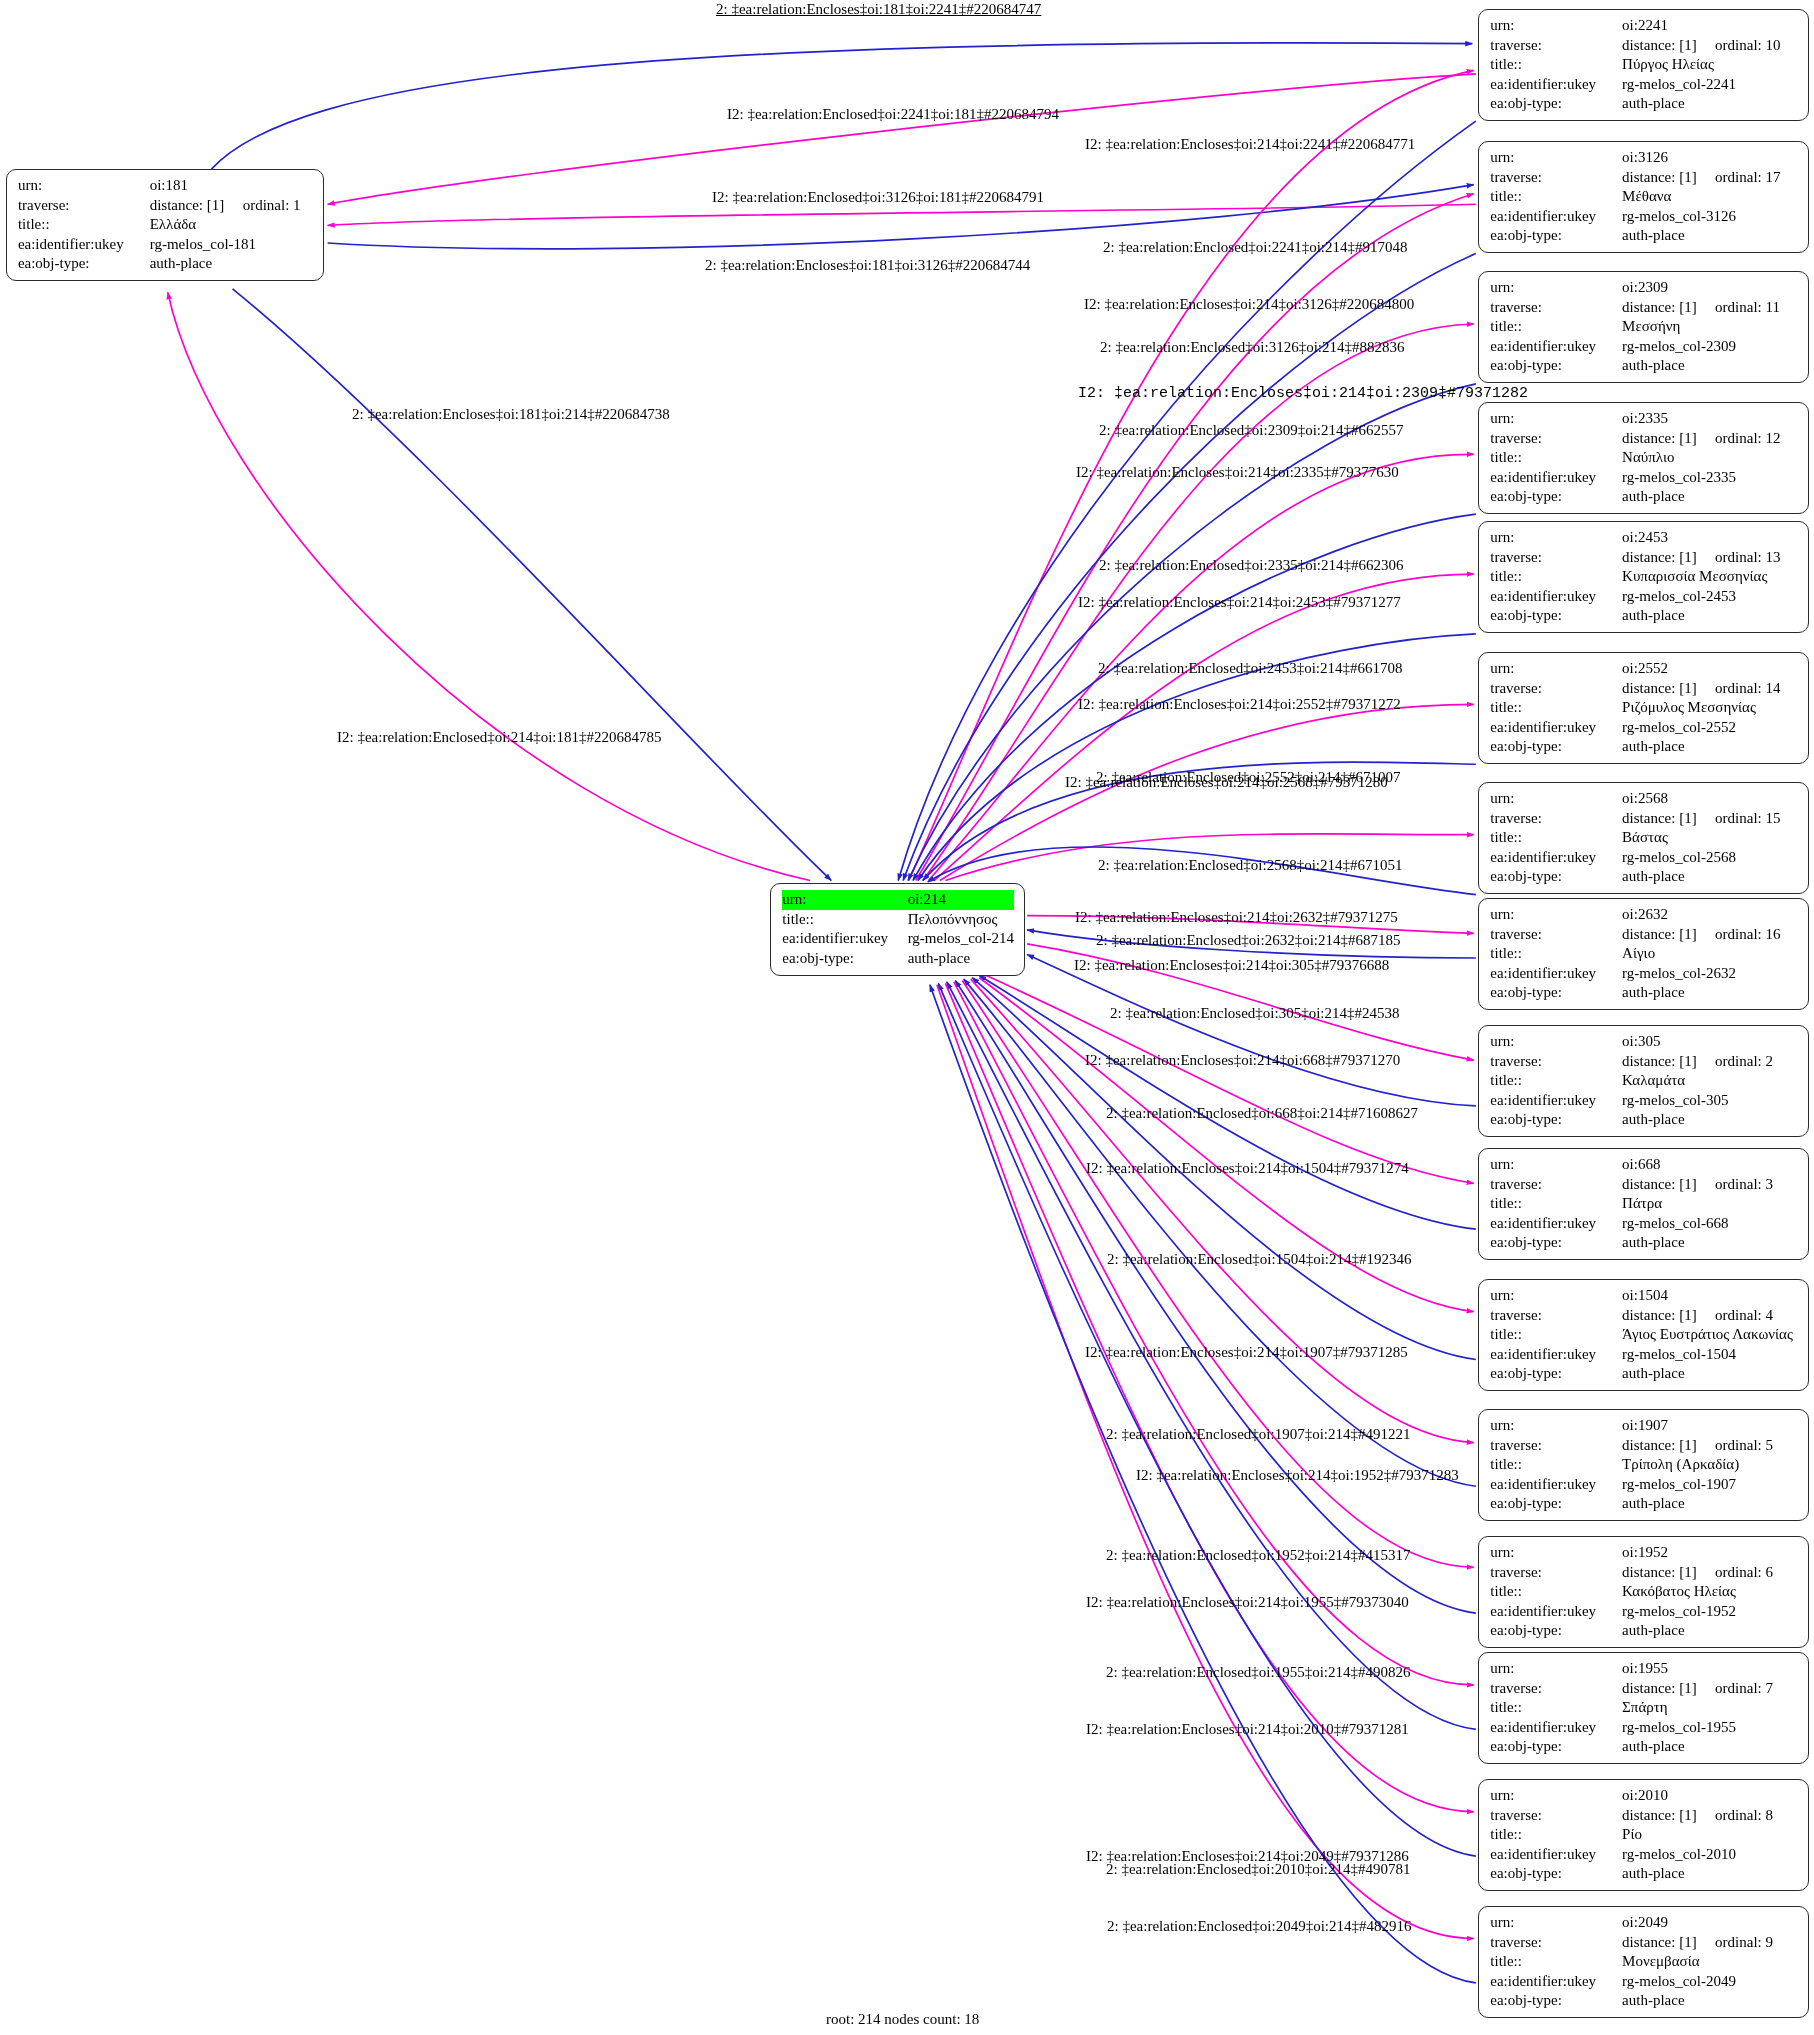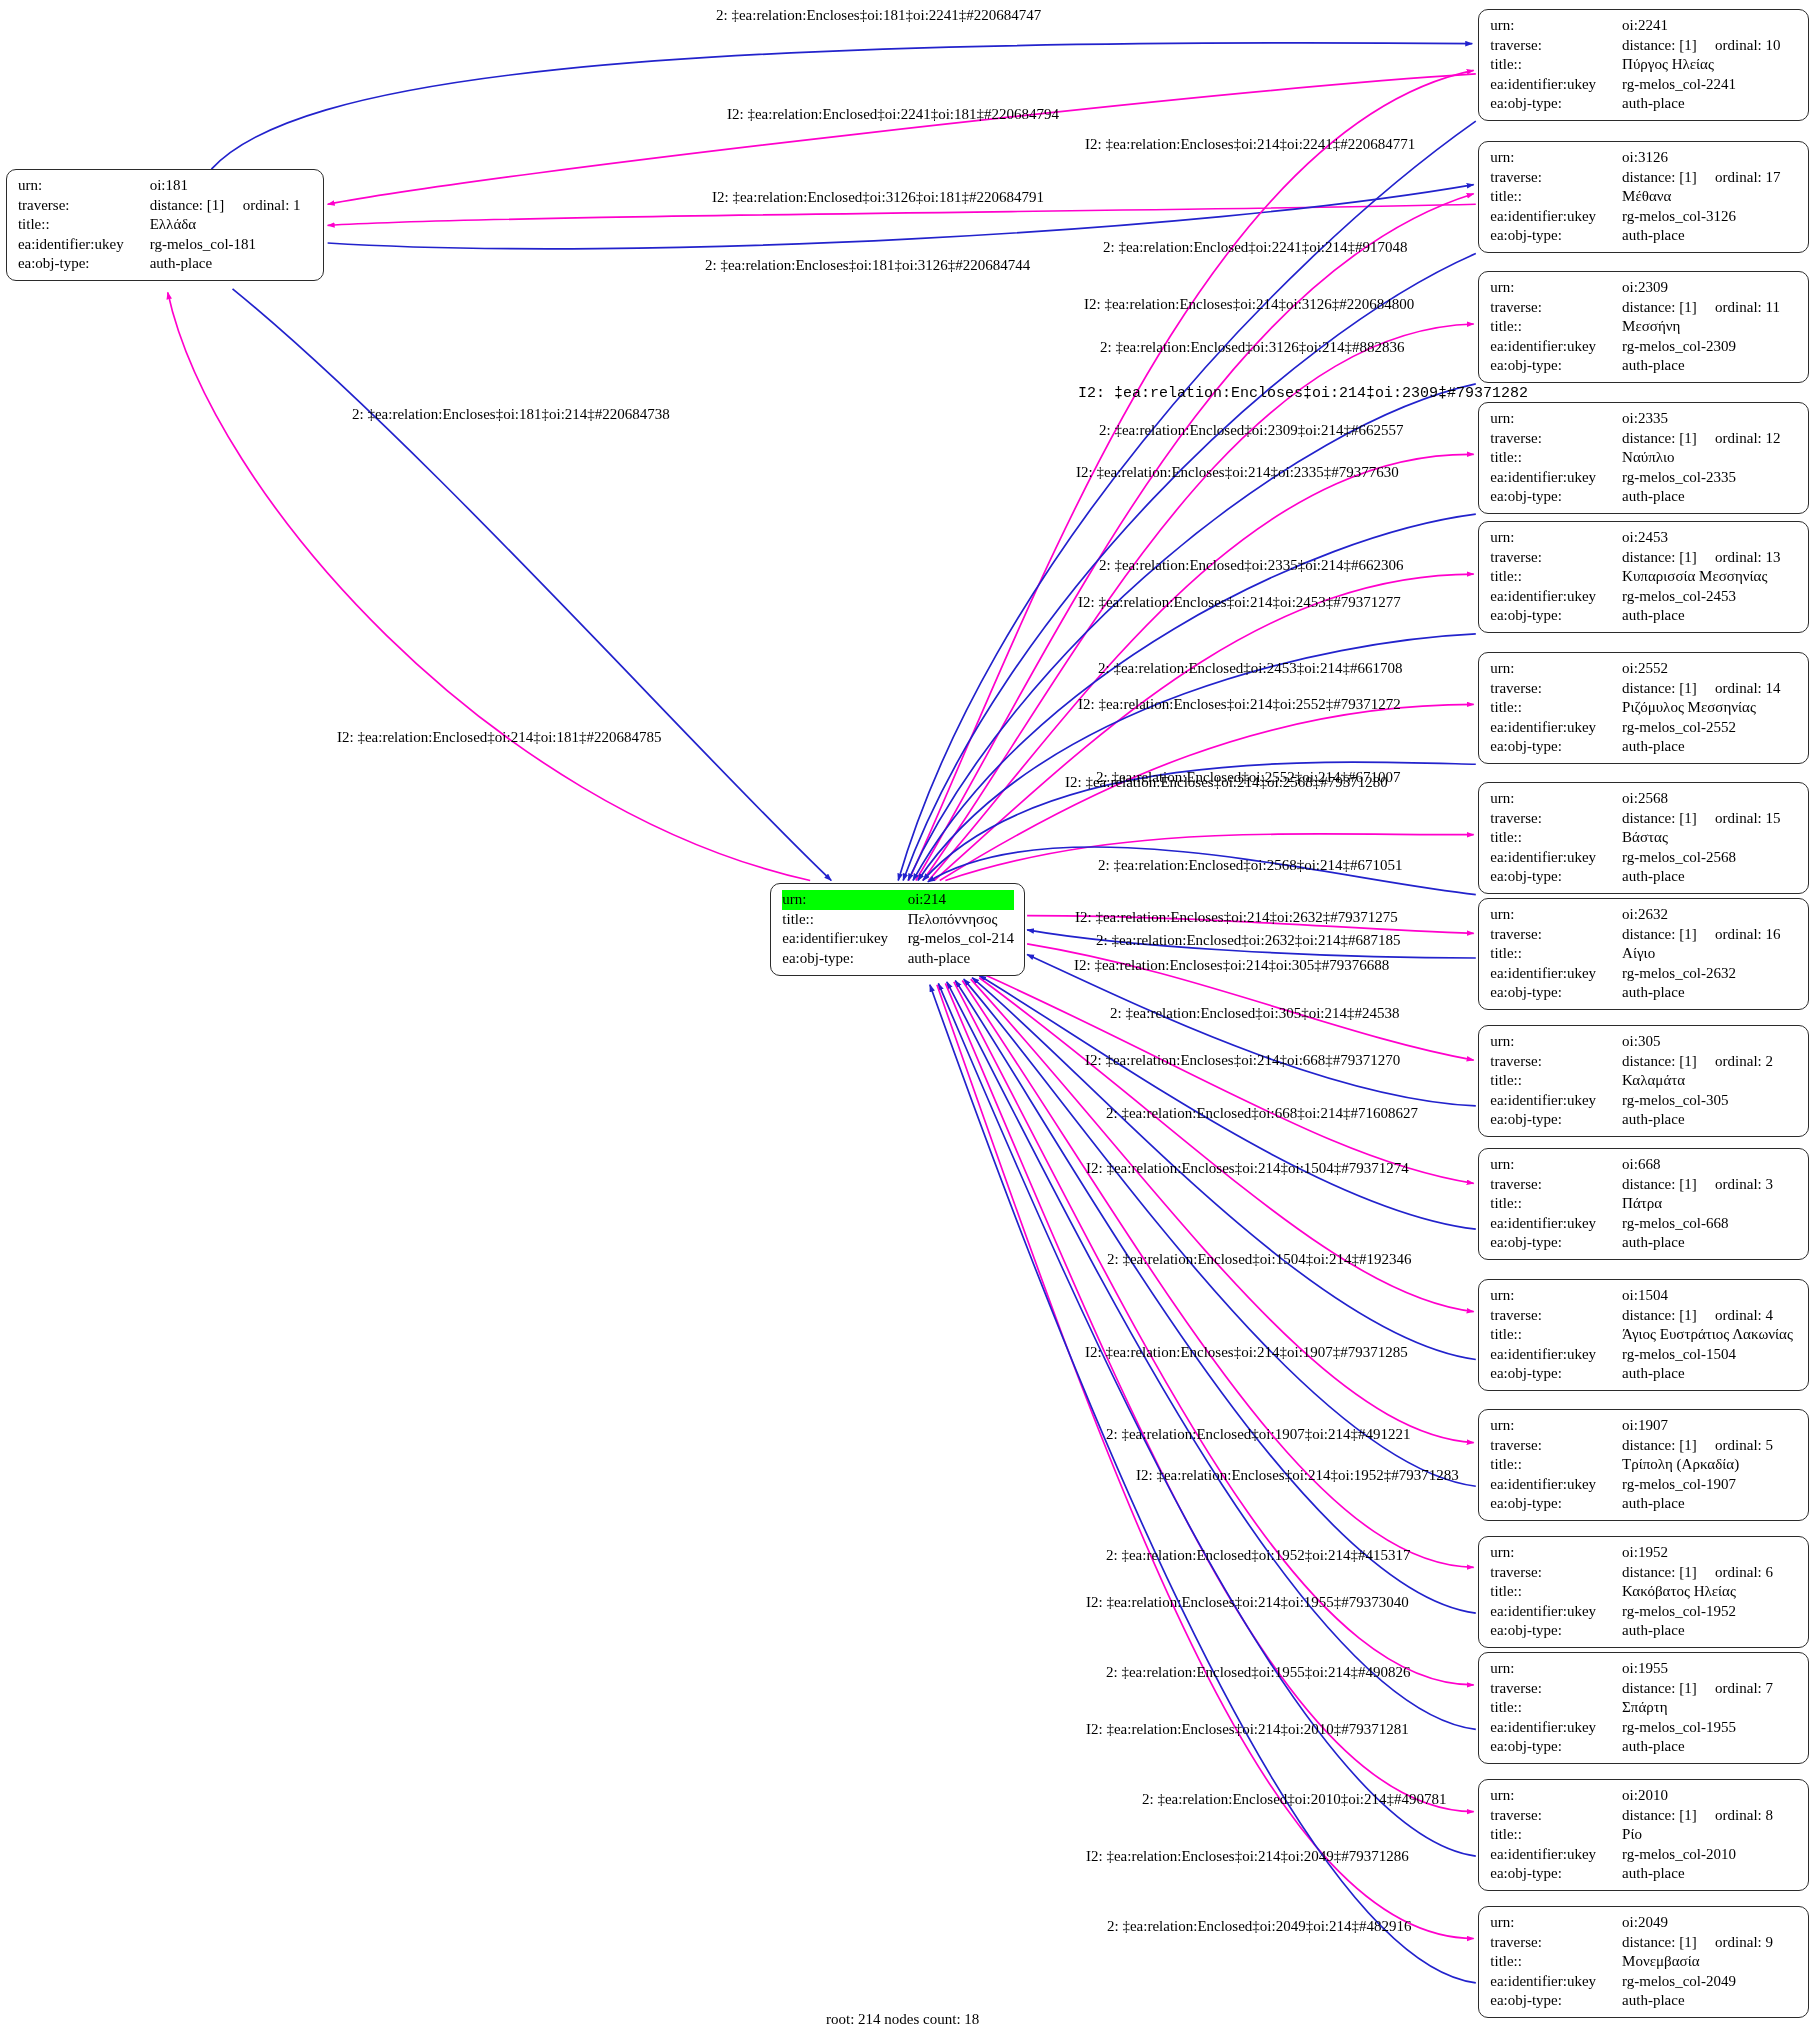--- a/index.html
+++ b/index.html
@@ -589,21 +589,21 @@
             </tr>
             <tr>
               <td class="k">ea:obj-type:</td>
               <td class="v">auth-place</td>
             </tr>
           </tbody>
         </table>
       </div>
     </div>
   <div id="labels">
-      <div class="elabel" style="left: 716px; top: 8px;">2: ‡ea:relation:Encloses‡oi:181‡oi:2241‡#220684747</div>
+      <div class="elabel" style="left: 716px; top: 2px; text-decoration: underline;">2: ‡ea:relation:Encloses‡oi:181‡oi:2241‡#220684747</div>
       <div class="elabel" style="left: 727px; top: 107px;">I2: ‡ea:relation:Enclosed‡oi:2241‡oi:181‡#220684794</div>
       <div class="elabel" style="left: 1085px; top: 137px;">I2: ‡ea:relation:Encloses‡oi:214‡oi:2241‡#220684771</div>
       <div class="elabel" style="left: 712px; top: 190px;">I2: ‡ea:relation:Enclosed‡oi:3126‡oi:181‡#220684791</div>
       <div class="elabel" style="left: 705px; top: 258px;">2: ‡ea:relation:Encloses‡oi:181‡oi:3126‡#220684744</div>
       <div class="elabel" style="left: 1103px; top: 240px;">2: ‡ea:relation:Enclosed‡oi:2241‡oi:214‡#917048</div>
       <div class="elabel" style="left: 1084px; top: 297px;">I2: ‡ea:relation:Encloses‡oi:214‡oi:3126‡#220684800</div>
       <div class="elabel" style="left: 1100px; top: 340px;">2: ‡ea:relation:Enclosed‡oi:3126‡oi:214‡#882836</div>
       <div class="elabel" style="left: 1078px; top: 386px; font-family: Liberation Mono, monospace;">I2: ‡ea:relation:Encloses‡oi:214‡oi:2309‡#79371282</div>
       <div class="elabel" style="left: 1099px; top: 423px;">2: ‡ea:relation:Enclosed‡oi:2309‡oi:214‡#662557</div>
       <div class="elabel" style="left: 1076px; top: 465px;">I2: ‡ea:relation:Encloses‡oi:214‡oi:2335‡#79377630</div>
@@ -622,21 +622,21 @@
       <div class="elabel" style="left: 1106px; top: 1106px;">2: ‡ea:relation:Enclosed‡oi:668‡oi:214‡#71608627</div>
       <div class="elabel" style="left: 1086px; top: 1161px;">I2: ‡ea:relation:Encloses‡oi:214‡oi:1504‡#79371274</div>
       <div class="elabel" style="left: 1107px; top: 1252px;">2: ‡ea:relation:Enclosed‡oi:1504‡oi:214‡#192346</div>
       <div class="elabel" style="left: 1085px; top: 1345px;">I2: ‡ea:relation:Encloses‡oi:214‡oi:1907‡#79371285</div>
       <div class="elabel" style="left: 1106px; top: 1427px;">2: ‡ea:relation:Enclosed‡oi:1907‡oi:214‡#491221</div>
       <div class="elabel" style="left: 1136px; top: 1468px;">I2: ‡ea:relation:Encloses‡oi:214‡oi:1952‡#79371283</div>
       <div class="elabel" style="left: 1106px; top: 1548px;">2: ‡ea:relation:Enclosed‡oi:1952‡oi:214‡#415317</div>
       <div class="elabel" style="left: 1086px; top: 1595px;">I2: ‡ea:relation:Encloses‡oi:214‡oi:1955‡#79373040</div>
       <div class="elabel" style="left: 1106px; top: 1665px; text-align: right;">2: ‡ea:relation:Enclosed‡oi:1955‡oi:214‡#490826</div>
       <div class="elabel" style="left: 1086px; top: 1722px;">I2: ‡ea:relation:Encloses‡oi:214‡oi:2010‡#79371281</div>
-      <div class="elabel" style="left: 1106px; top: 1792px; margin-left: 36px;">2: ‡ea:relation:Enclosed‡oi:2010‡oi:214‡#490781</div>
+      <div class="elabel" style="left: 1106px; top: 1862px;">2: ‡ea:relation:Enclosed‡oi:2010‡oi:214‡#490781</div>
       <div class="elabel" style="left: 1086px; top: 1849px;">I2: ‡ea:relation:Encloses‡oi:214‡oi:2049‡#79371286</div>
       <div class="elabel" style="left: 1107px; top: 1919px;">2: ‡ea:relation:Enclosed‡oi:2049‡oi:214‡#482916</div>
       <div class="elabel" style="left: 352px; top: 407px;">2: ‡ea:relation:Encloses‡oi:181‡oi:214‡#220684738</div>
       <div class="elabel" style="left: 337px; top: 730px;">I2: ‡ea:relation:Enclosed‡oi:214‡oi:181‡#220684785</div>
     </div>
 
   <div id="footer" style="left: 826px; top: 2011px;">root: 214 nodes count: 18</div>
 </div>
 
 

